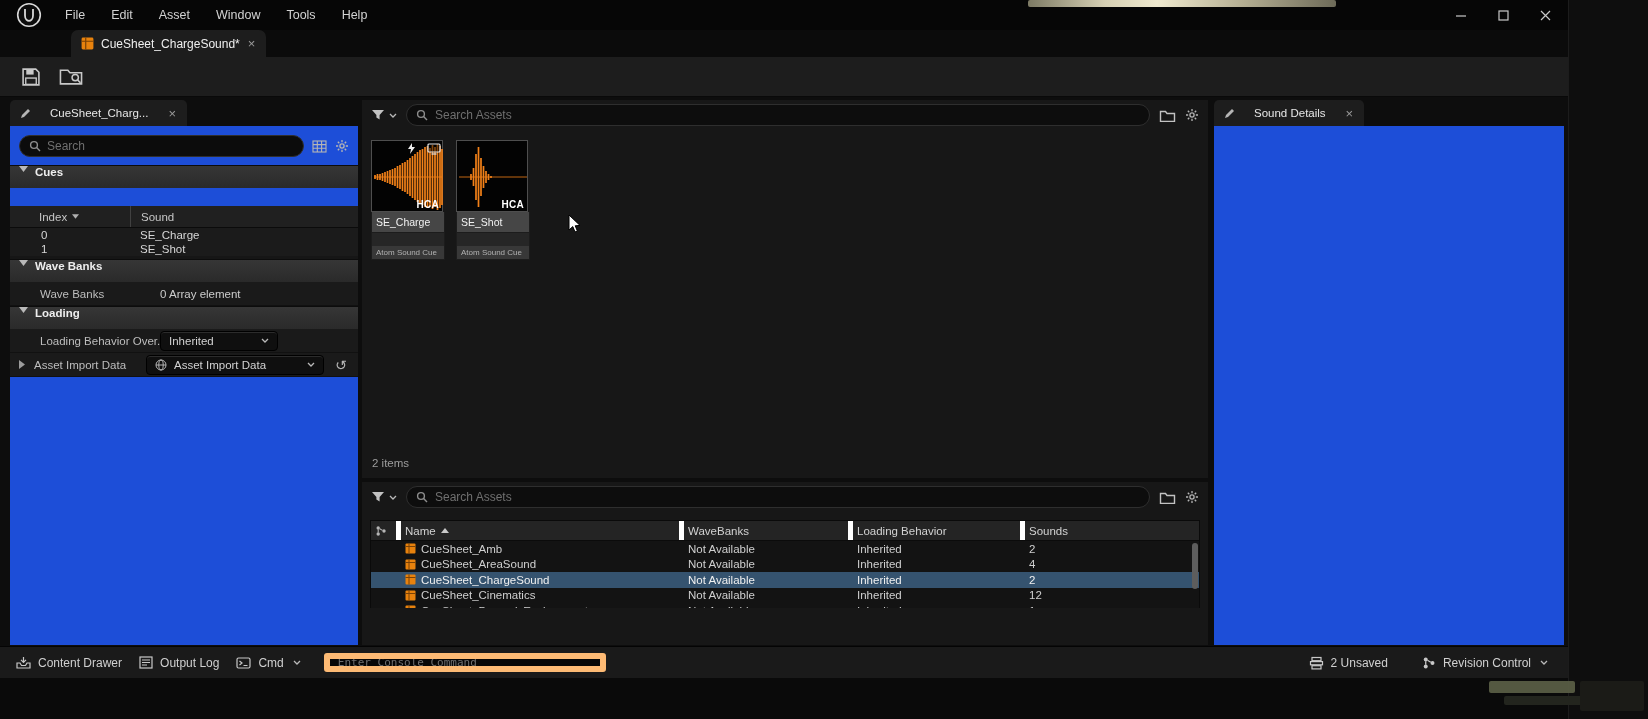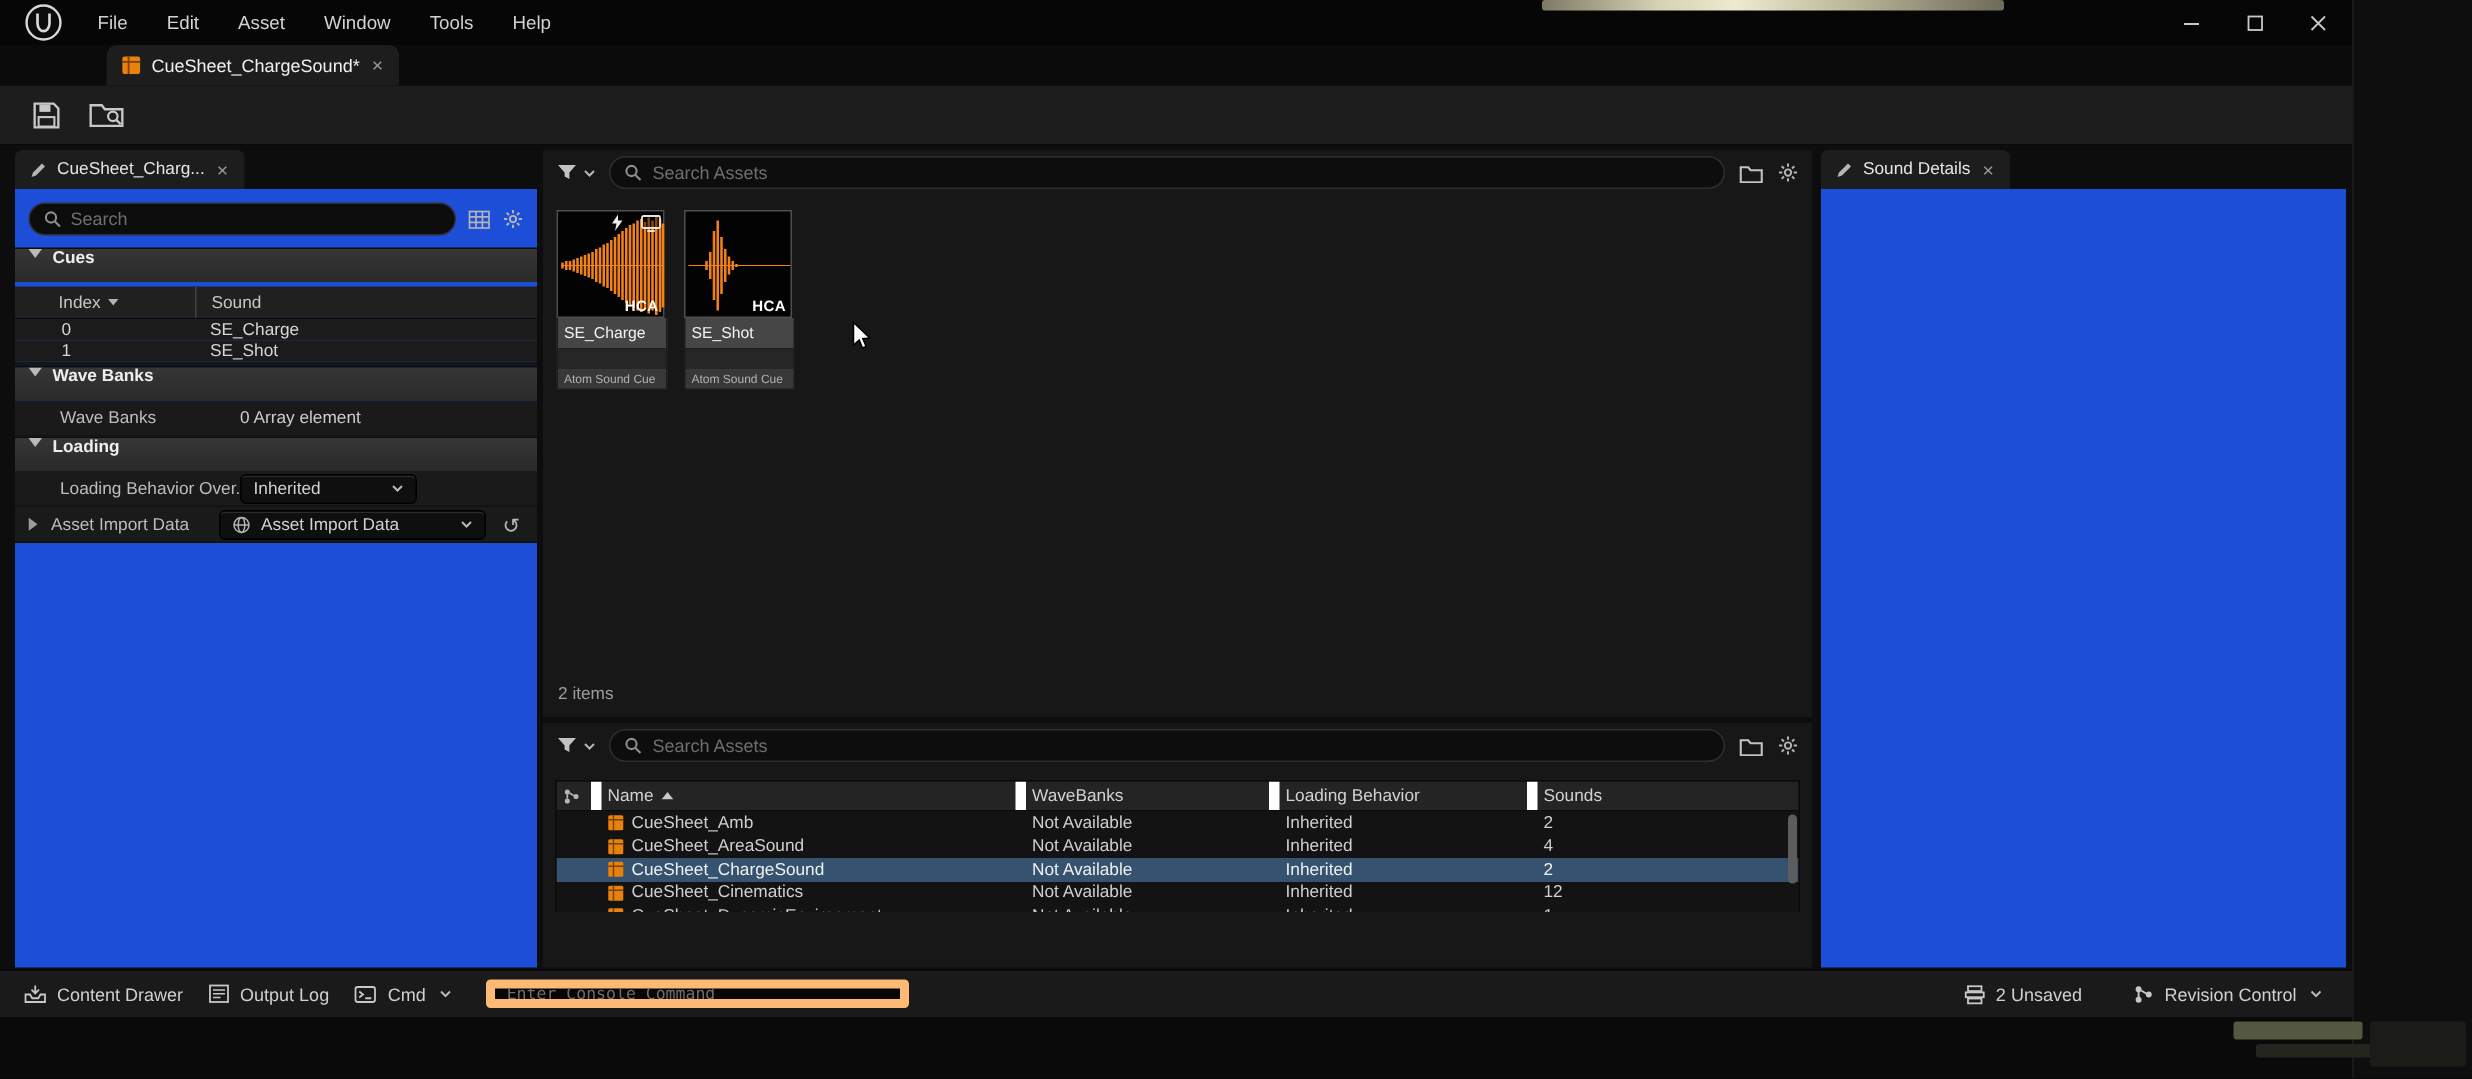--- a/index.html
+++ b/index.html
@@ -29,31 +29,31 @@
   .toolbar{position:absolute;left:0;top:57px;width:1568px;height:40px;background:#1d1d1d;border-bottom:1px solid #090909;display:flex;align-items:center;gap:18px;padding-left:21px}
   .tool-btn{display:flex;align-items:center;justify-content:center;color:#c8c8c8}
 
   
   .panel{position:absolute;display:flex;flex-direction:column}
   .left-panel{left:10px;top:100px;width:348px;height:545px}
   .center-top{left:362px;top:100px;width:846px;height:378px;background:#171717;display:flex;flex-direction:column}
   .center-bottom{left:362px;top:482px;width:846px;height:163px;background:#171717;display:flex;flex-direction:column}
   .right-panel{left:1214px;top:100px;width:350px;height:545px}
   .panel-tabrow{height:26px;display:flex;flex:none}
-  .panel-tab{background:#1d1d1d;border-radius:5px 5px 0 0;display:flex;align-items:center;gap:7px;padding:0 10px;font-size:11.5px;color:#e6e6e6}
+  .panel-tab{background:#1d1d1d;border-radius:5px 5px 0 0;display:flex;align-items:center;gap:19px;padding:0 10px;font-size:11.5px;color:#e6e6e6}
   .panel-body{flex:1;background:#1d4ed8;display:flex;flex-direction:column;overflow:hidden}
 
   
   .search-row{display:flex;align-items:center;gap:8px;padding:9px 9px 8px 9px;flex:none}
   .searchbox{flex:1;display:flex;align-items:center;gap:6px;height:22px;background:#0c0c0c;border:1px solid #2f2f2f;border-radius:11px;padding:0 9px;min-width:0}
   .searchbox input{flex:1;min-width:0;background:none;border:none;outline:none;color:#cfcfcf;font:12px "Liberation Sans","DejaVu Sans",sans-serif}
   input::placeholder{color:#6f6f6f}
   .icon-btn{display:flex;align-items:center;justify-content:center;color:#b5b5b5}
   .cat-header{height:23px;flex:none;background:linear-gradient(#363636,#2a2a2a);border-top:1px solid #0c0c0c;display:flex;align-items:flex-start;gap:7px;padding:0 9px;font-size:11.5px;font-weight:700;color:#eeeeee}
-  .cue-head{display:flex;align-items:center;height:22px;margin-top:3px;background:#202020;border-bottom:1px solid #0b0b0b;font-size:11.5px;color:#c6c6c6;flex:none}
+  .cue-head{display:flex;align-items:center;height:22px;margin-top:18px;background:#202020;border-bottom:1px solid #0b0b0b;font-size:11.5px;color:#c6c6c6;flex:none}
   .cue-head .c1{width:120px;padding-left:29px;display:flex;align-items:center;gap:5px;height:100%}
   .cue-head .c2{flex:1;height:100%;display:flex;align-items:center;padding-left:10px;border-left:1px solid #414141}
   .cue-row{display:flex;align-items:center;height:14px;background:#1b1b1b;font-size:11.5px;color:#d6d6d6;flex:none}
   .cue-row .r1{width:120px;padding-left:31px}
   .cue-row .r2{flex:1;padding-left:10px}
   .cue-rows-end{height:3px;background:#161616;flex:none}
   .prop-row{display:flex;align-items:center;min-height:24px;background:#1a1a1a;border-bottom:1px solid #111;padding-left:30px;font-size:11.5px;flex:none}
   .prop-label{width:120px;color:#bdbdbd;white-space:nowrap;overflow:hidden;flex:none}
   .prop-value{color:#cdcdcd}
   .combo{height:20px;background:#0f0f0f;border:1px solid #000;box-shadow:inset 0 1px 0 #2c2c2c;border-radius:4px;display:flex;align-items:center;gap:7px;padding:0 8px;color:#d2d2d2;font-size:11.5px}
@@ -77,21 +77,21 @@
   .thumb .wave{position:absolute;left:0;top:0}
   .hca{position:absolute;right:3px;bottom:1px;font-size:10px;font-weight:700;color:#ffffff;letter-spacing:.3px}
   .thumb-ico{position:absolute;color:#e9e9e9}
   .tile-name{height:21px;background:#464646;color:#f2f2f2;font-size:10.5px;display:flex;align-items:center;padding:0 4px;border:1px solid #1c1c1c;border-top:none;white-space:nowrap;overflow:hidden}
   .tile-mid{height:13px;background:#262626;border-left:1px solid #1c1c1c;border-right:1px solid #1c1c1c}
   .tile-type{height:14px;background:#383838;color:#b2b2b2;font-size:8px;display:flex;align-items:center;padding:0 4px;border:1px solid #1c1c1c;border-top:none;white-space:nowrap;overflow:hidden}
 
   .table-wrap{margin:8px 8px 0 8px;position:relative;height:88px;overflow:hidden;background:#131313;border:1px solid #0a0a0a;border-bottom:none;flex:none}
   .thead,.trow{display:grid;grid-template-columns:30px 283px 169px 172px 1fr;align-items:center}
   .thead{height:20px;background:#242424;border-bottom:1px solid #0b0b0b;color:#d2d2d2;font-size:11.5px}
-  .thead>div{display:flex;align-items:center;gap:5px;padding:0 4px;height:100%;border-right:7px solid #ffffff}
+  .thead>div{display:flex;align-items:center;gap:5px;padding:0 4px;height:100%;border-right:5px solid #ffffff}
   .thead>div:last-child{border-right:none}
   .trow{height:15.5px;font-size:11.5px;color:#cfcfcf}
   .trow>div{padding:0 4px;display:flex;align-items:center;gap:5px;overflow:hidden;white-space:nowrap}
   .trow.selected{background:var(--selection-blue);color:#f0f0f0}
   .cue-ico{color:var(--accent-orange);flex:none}
   .vscroll{position:absolute;right:1px;top:22px;width:6px;height:46px;border-radius:3px;background:#5d5d5d}
 
   
   .statusbar{position:absolute;left:0;top:646px;width:1568px;height:32px;background:#1a1a1a;border-top:1px solid #040404;display:flex;align-items:center;padding:0 20px 0 16px}
   .sb{display:flex;align-items:center;gap:7px;font-size:12px;color:#d0d0d0;margin-right:17px}

